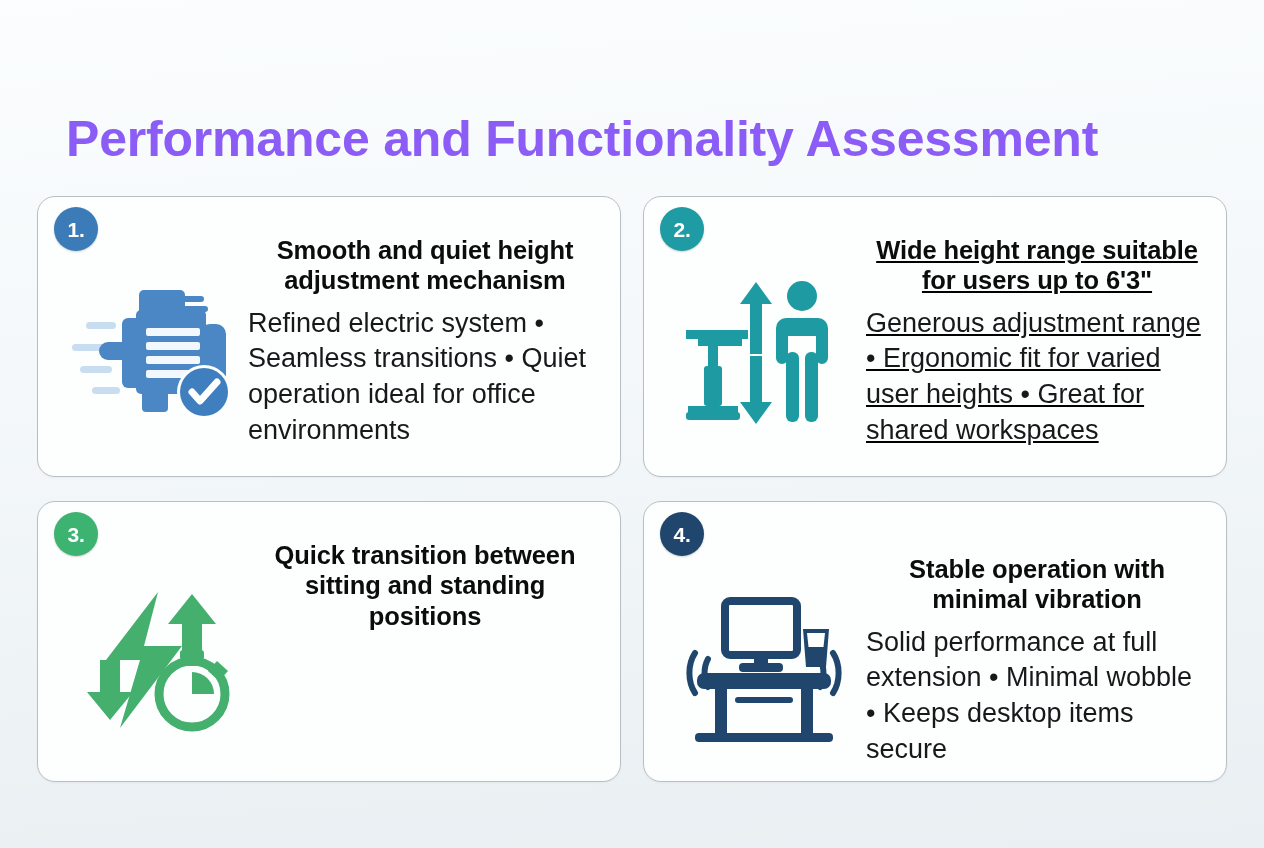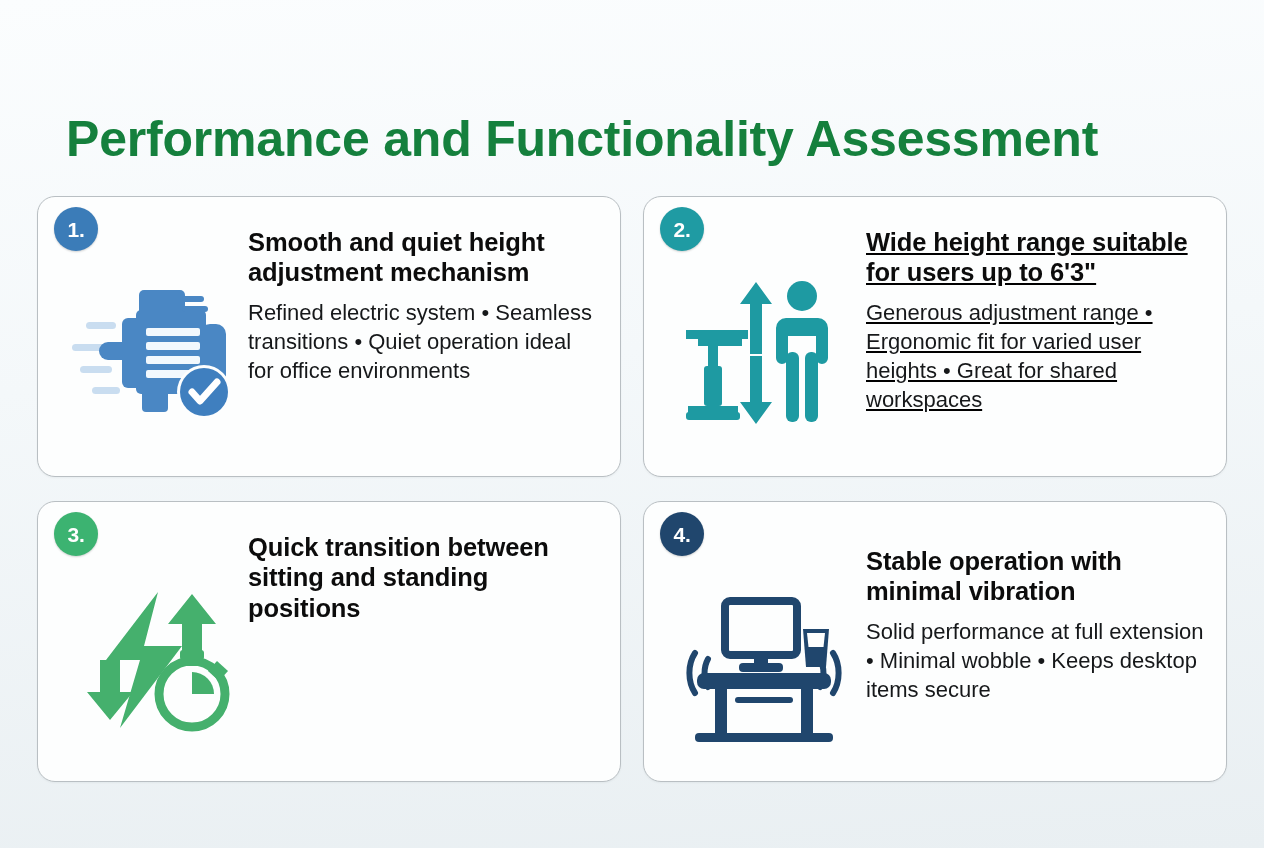--- a/index.html
+++ b/index.html
@@ -25,21 +25,21 @@
   
   .page-title {
     position: absolute;
     left: 66px;
     top: 78px;
     width: 1140px;
     font-size: 50px;
     font-weight: bold;
     font-stretch: condensed;
     letter-spacing: -0.2px;
-    color: #15803d;
+    color: #8b5cf6;
     line-height: 1.1;
     white-space: nowrap;
   }
 
   
   .card-grid {
     position: absolute;
     left: 37px;
     top: 196px;
     width: 1190px;
@@ -101,24 +101,25 @@
     top: 22px;
     right: 18px;
   }
   .card-heading {
     font-size: 25.5px;
     font-weight: bold;
     font-stretch: condensed;
     color: #0c0c0c;
     line-height: 1.19;
     letter-spacing: -0.1px;
-    margin: 8px 0 10px 0;
+    margin: 16px 0 10px 0;
+    text-align: center;
   }
   .card-body {
-    font-size: 22px;
+    font-size: 27px;
     font-weight: normal;
     color: #16181a;
     line-height: 1.32;
     margin: 0;
   }
 
   
   .card-2 .text-col { left: 222px; text-decoration: underline; }
   .card-4 .text-col { left: 222px; top: 36px; }
   .card-4 .icon-wrap { top: 70px; }

